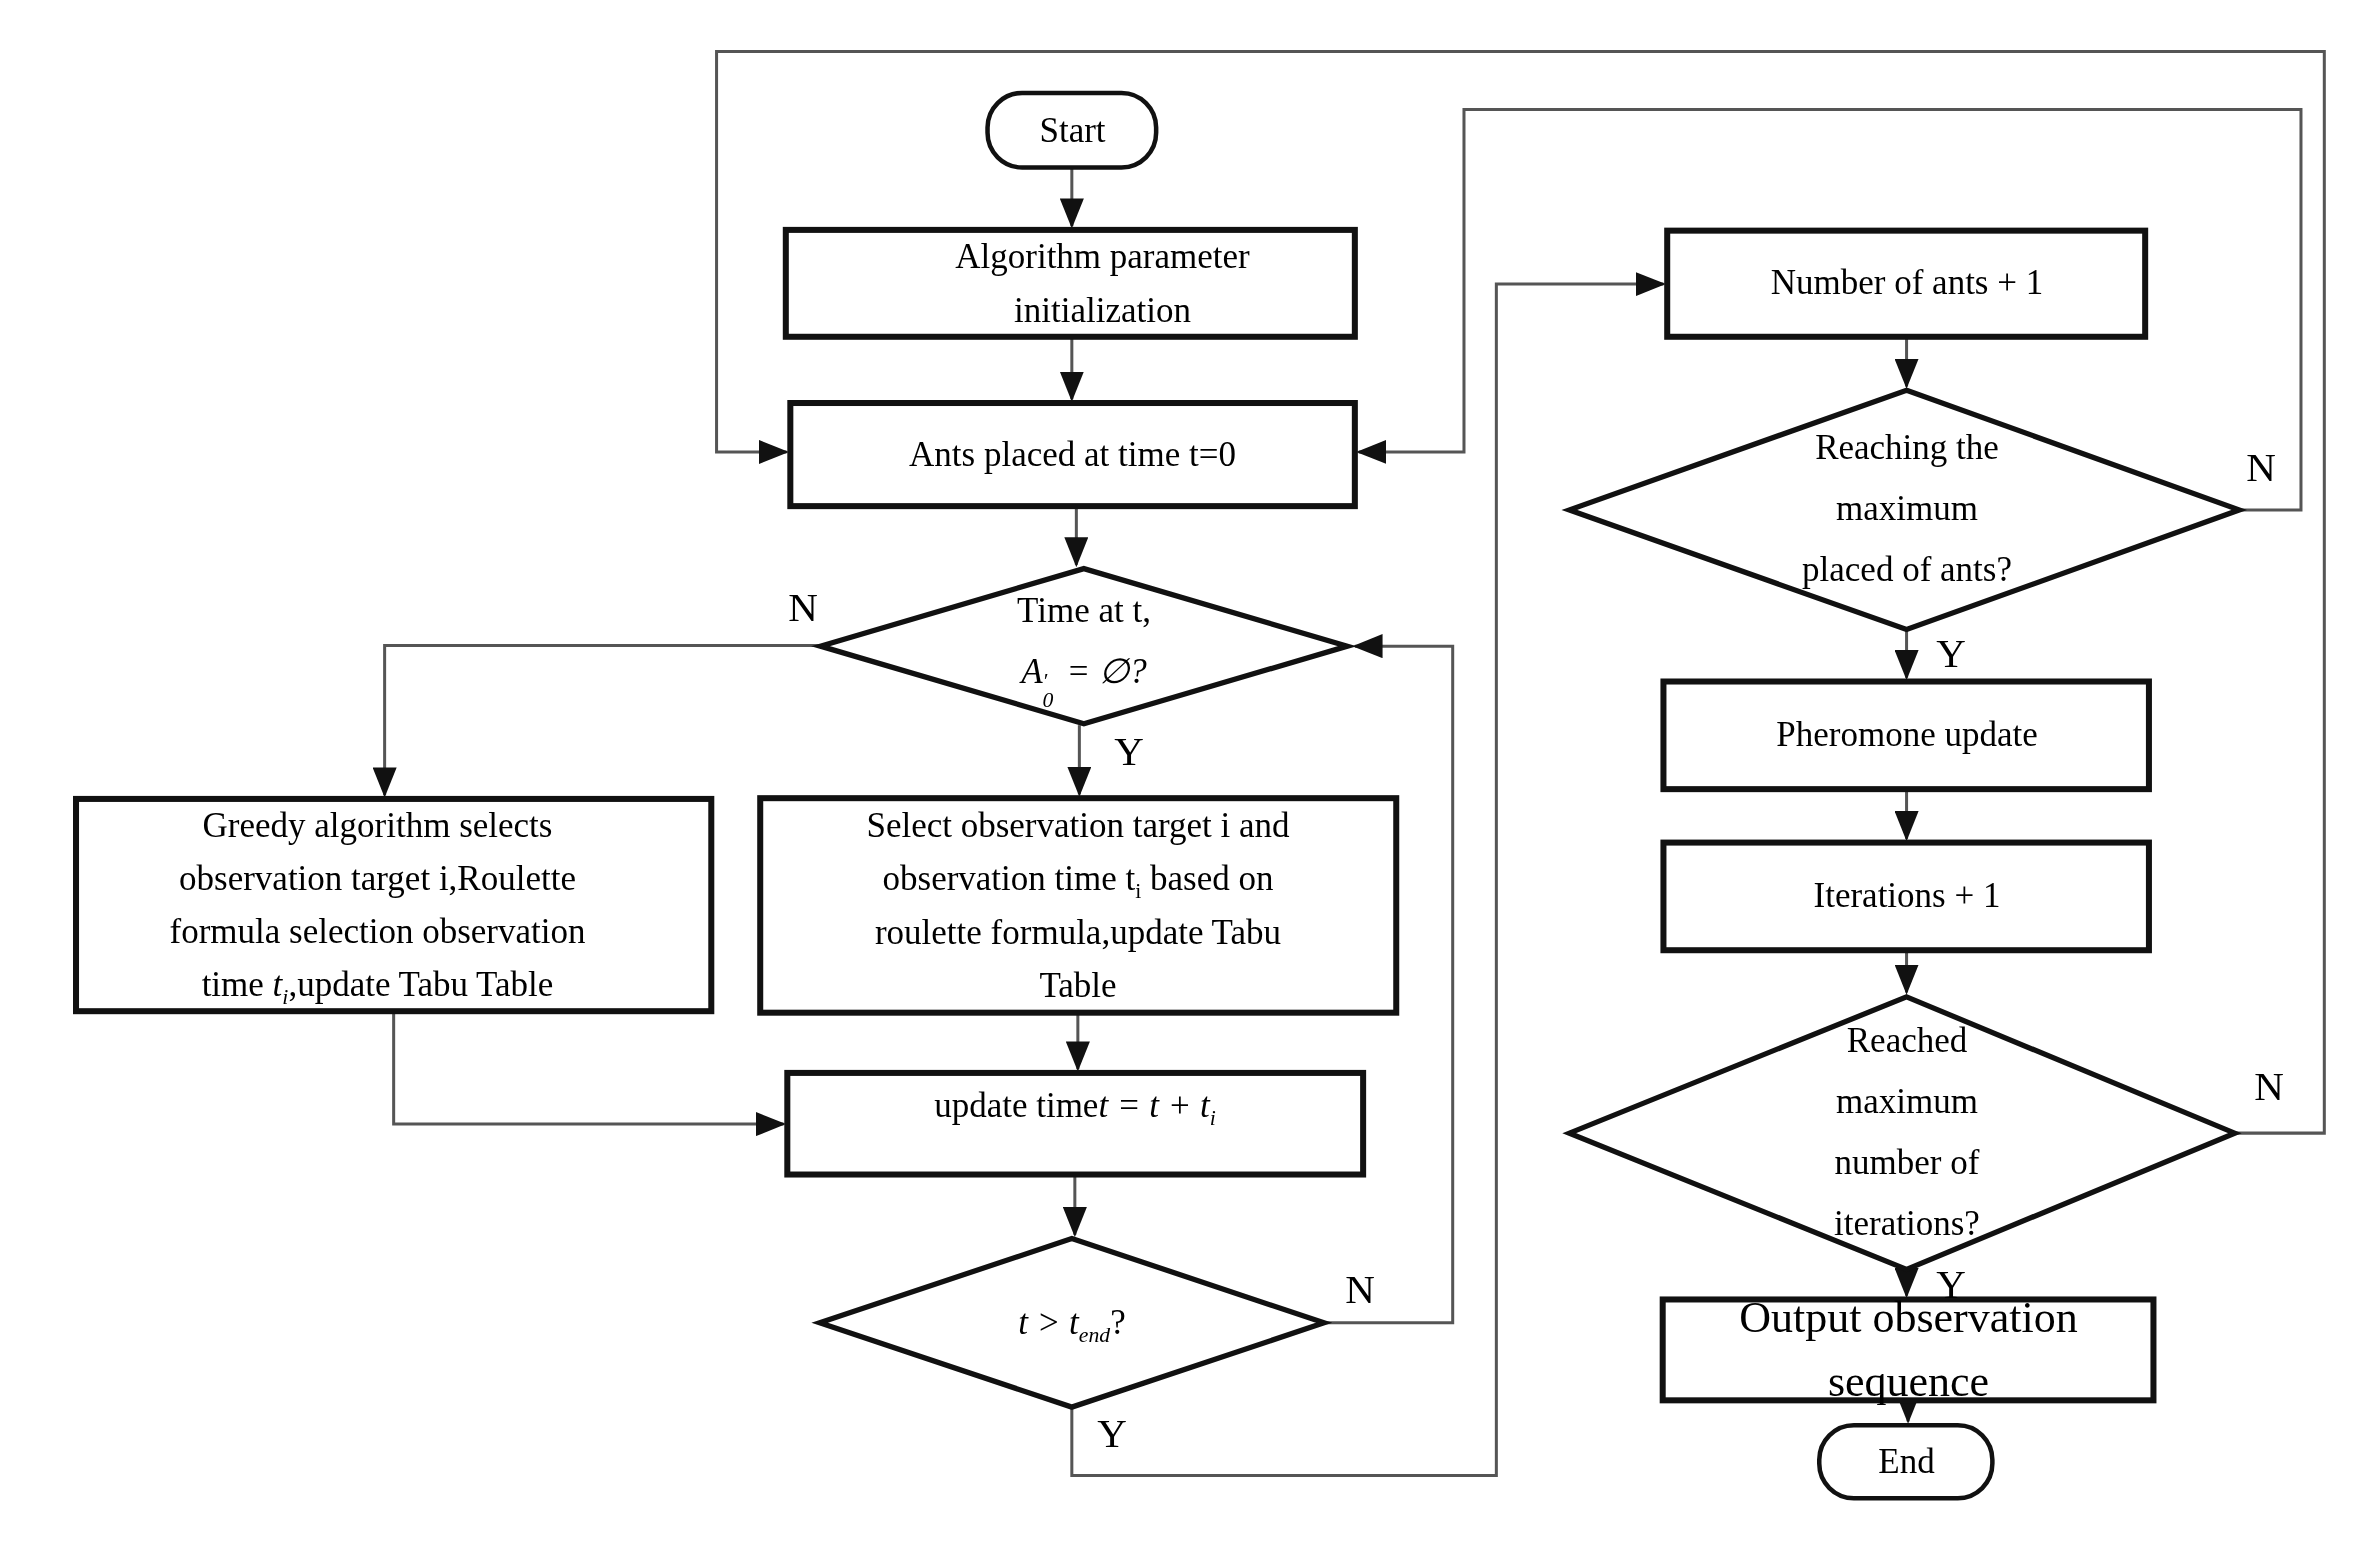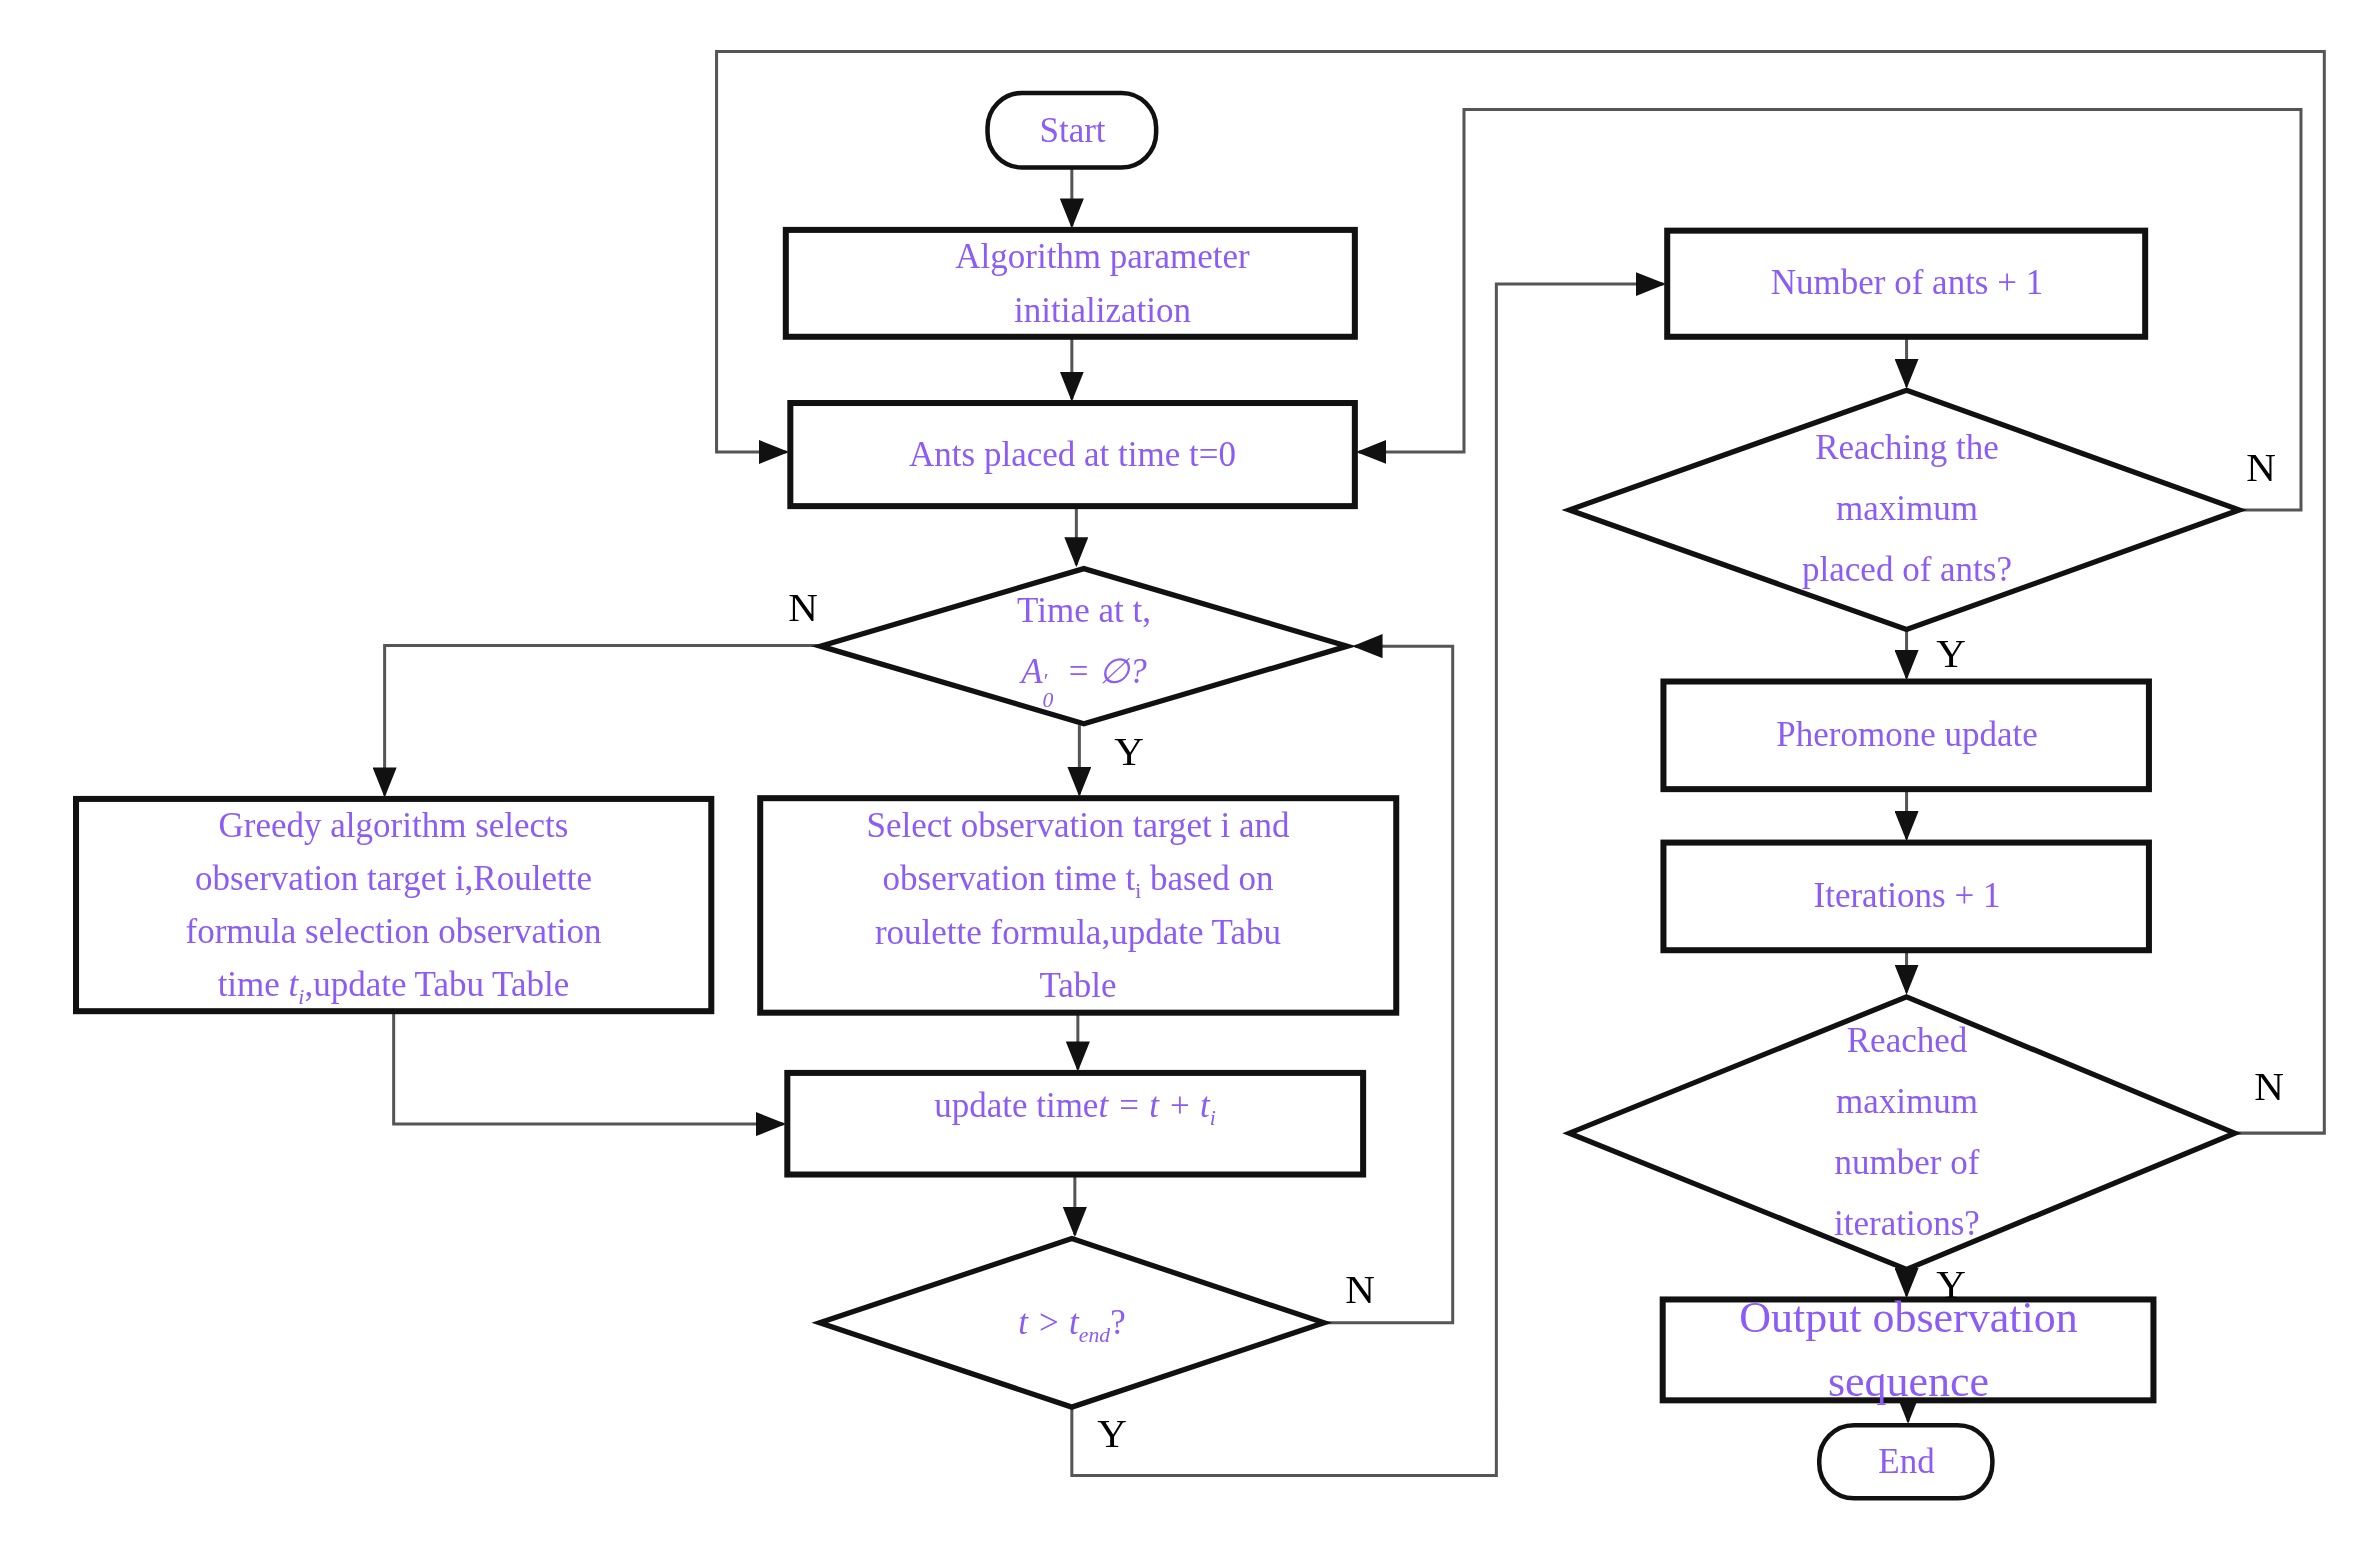--- a/index.html
+++ b/index.html
@@ -1,20 +1,20 @@
 <!DOCTYPE html>
 <html style="font-size:12px"><head>
 <meta charset="utf-8">
 <style>
   html,body{margin:0;padding:0;background:#ffffff;}
   #canvas{position:relative;width:2377px;height:1567px;background:#ffffff;overflow:hidden;
           font-family:"Liberation Serif","DejaVu Serif",serif;color:#000;}
   #wires{position:absolute;left:0;top:0;}
   .txt{position:absolute;display:flex;flex-direction:column;align-items:center;justify-content:center;
-       text-align:center;font-size:35px;line-height:1.52;color:#8b5cf6;}
+       text-align:center;font-size:35px;line-height:1.52;color:#000000;}
   .dmd{line-height:1.74;}
   .lab{position:absolute;transform:translate(-50%,-50%);font-size:41px;color:#000;}
   .it{font-style:italic;}
   sub.s{font-size:.62em;line-height:0;vertical-align:-0.35em;}
   .supsub{display:inline-flex;flex-direction:column;align-items:flex-start;justify-content:center;
           font-size:.62em;line-height:1;vertical-align:-0.25em;width:.7em;font-style:italic;}
   .ss-top{height:.85em;}
 </style>
 </head>
 <body>
@@ -84,21 +84,21 @@
   <div class="txt dmd" style="left:858px;top:575px;width:452px;height:142px;">
     <div>Time at t,</div>
     <div>
       <span class="it">A</span><span class="supsub">
           <span class="ss-top">′</span>
           <span class="ss-bot">0</span>
         </span><span class="it"> = ∅?</span>
     </div>
   </div>
 
-  <div class="txt" style="left:76px;top:799px;width:635px;height:212px;">
+  <div class="txt" style="left:60px;top:799px;width:635px;height:212px;">
     <div>Greedy algorithm selects</div>
     <div>observation target i,Roulette</div>
     <div>formula selection observation</div>
     <div><span>time </span><span class="it">t</span><sub class="s it">i</sub><span>,update Tabu Table</span></div>
   </div>
 
   <div class="txt" style="left:760px;top:798px;width:636px;height:215px;">
     <div>Select observation target i and</div>
     <div><span>observation time t</span><sub class="s">i</sub><span> based on</span></div>
     <div>roulette formula,update Tabu</div>

